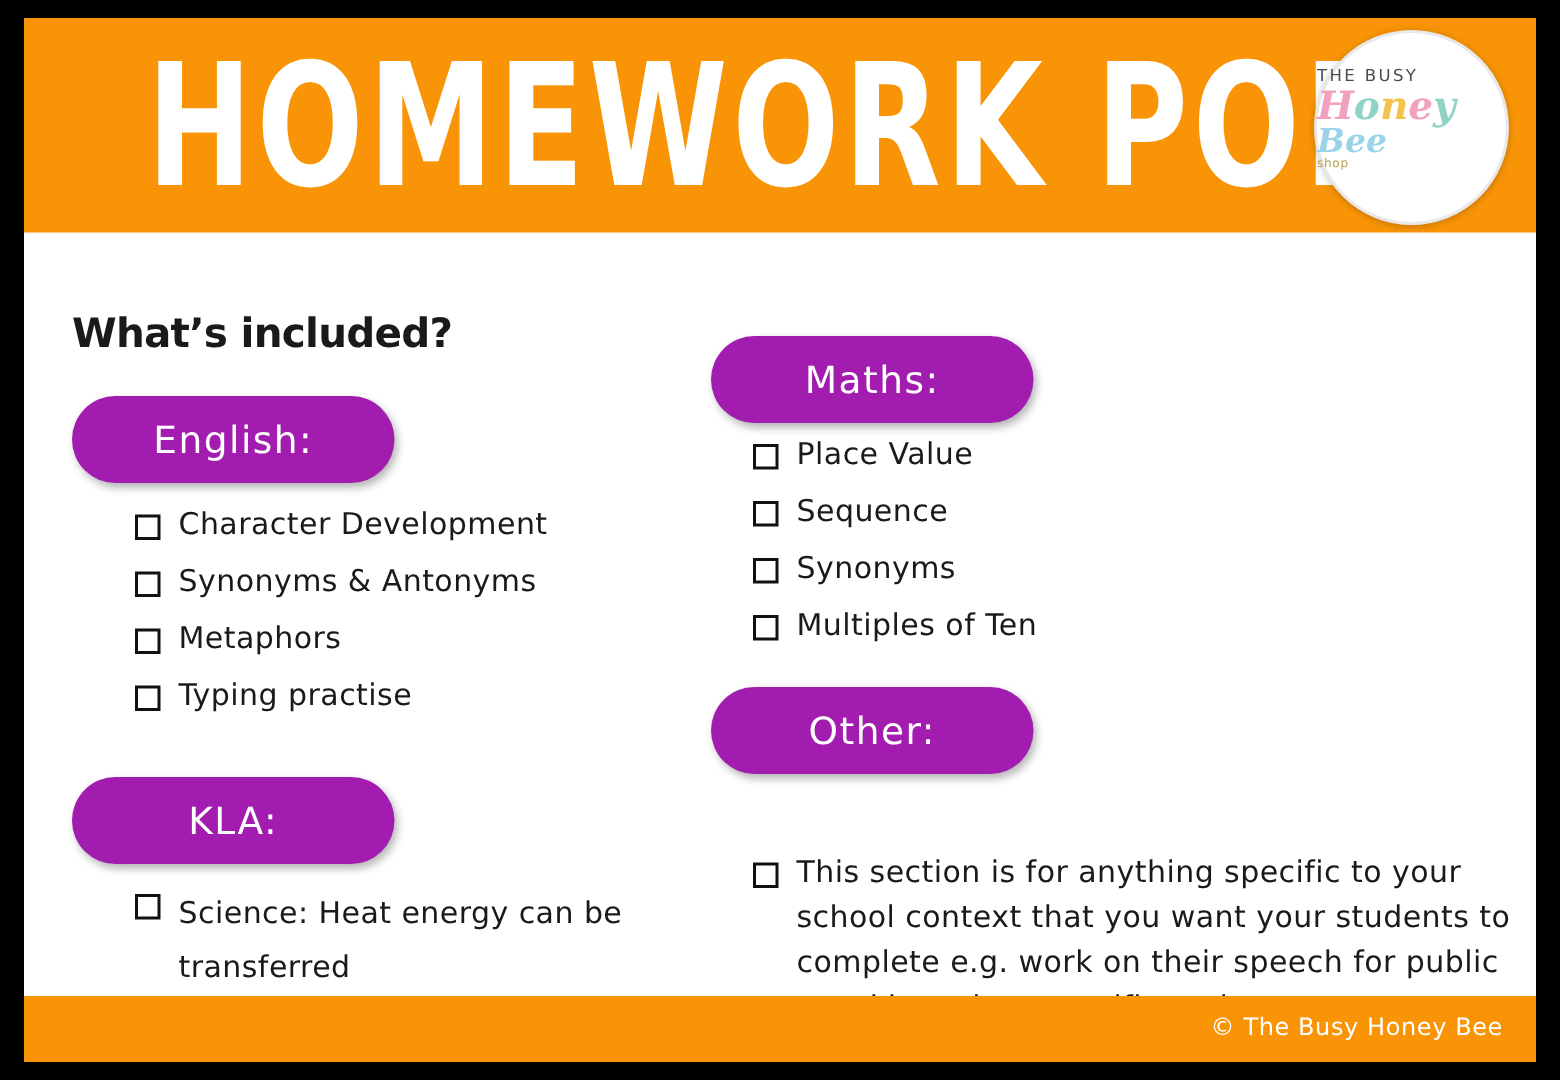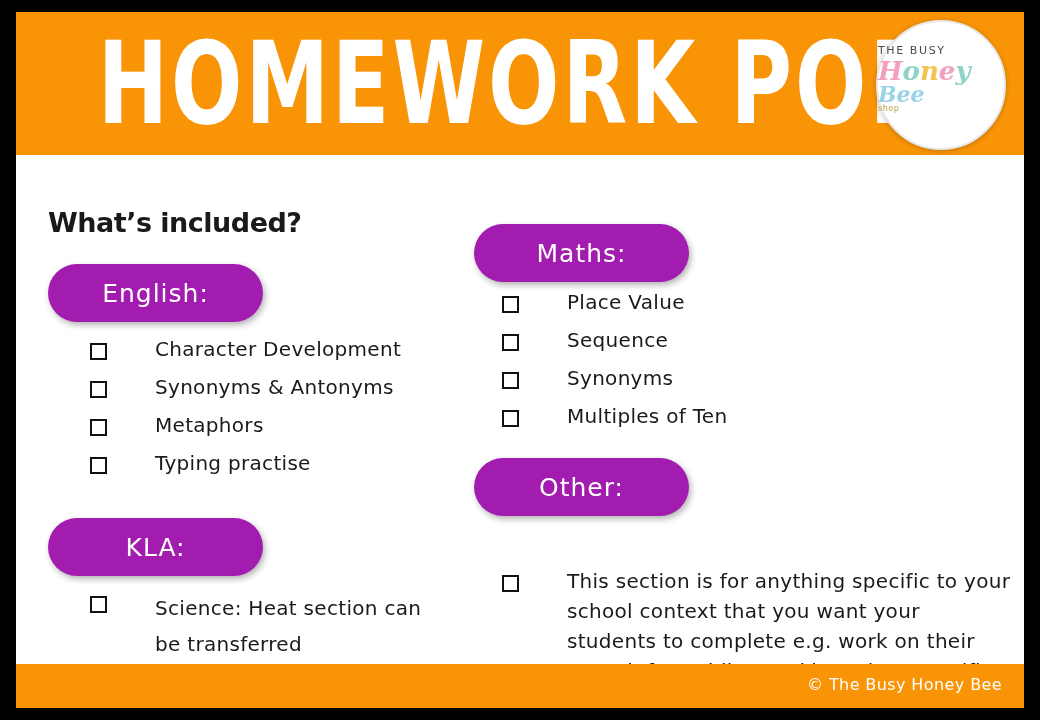--- a/index.html
+++ b/index.html
@@ -144,21 +144,20 @@
     padding: 0;
   }
   .list li {
     display: flex;
     align-items: flex-start;
     margin-bottom: 14px;
     font-family: "DejaVu Sans", sans-serif;
     font-size: 20px;
     color: #1a1a1a;
     letter-spacing: 0.3px;
-    gap: 36px;
   }
   .checkbox {
     flex: 0 0 auto;
     width: 13px;
     height: 13px;
     border: 2px solid #111111;
     margin-right: 12px;
     margin-top: 6px;
   }
   .list-english { left: 74px; top: 325px; width: 340px; }
@@ -206,21 +205,21 @@
     <li>
         <span class="checkbox"></span>
         <span>Typing practise</span>
       </li>
   </ul>
 
   <div class="pill pill-kla">KLA:</div>
   <ul class="list list-kla">
     <li>
         <span class="checkbox"></span>
-        <span>Science: Heat section can be transferred</span>
+        <span>Science: Heat energy can be transferred</span>
       </li>
   </ul>
 
   <div class="pill pill-maths">Maths:</div>
   <ul class="list list-maths">
     <li>
         <span class="checkbox"></span>
         <span>Place Value</span>
       </li>
     <li>

